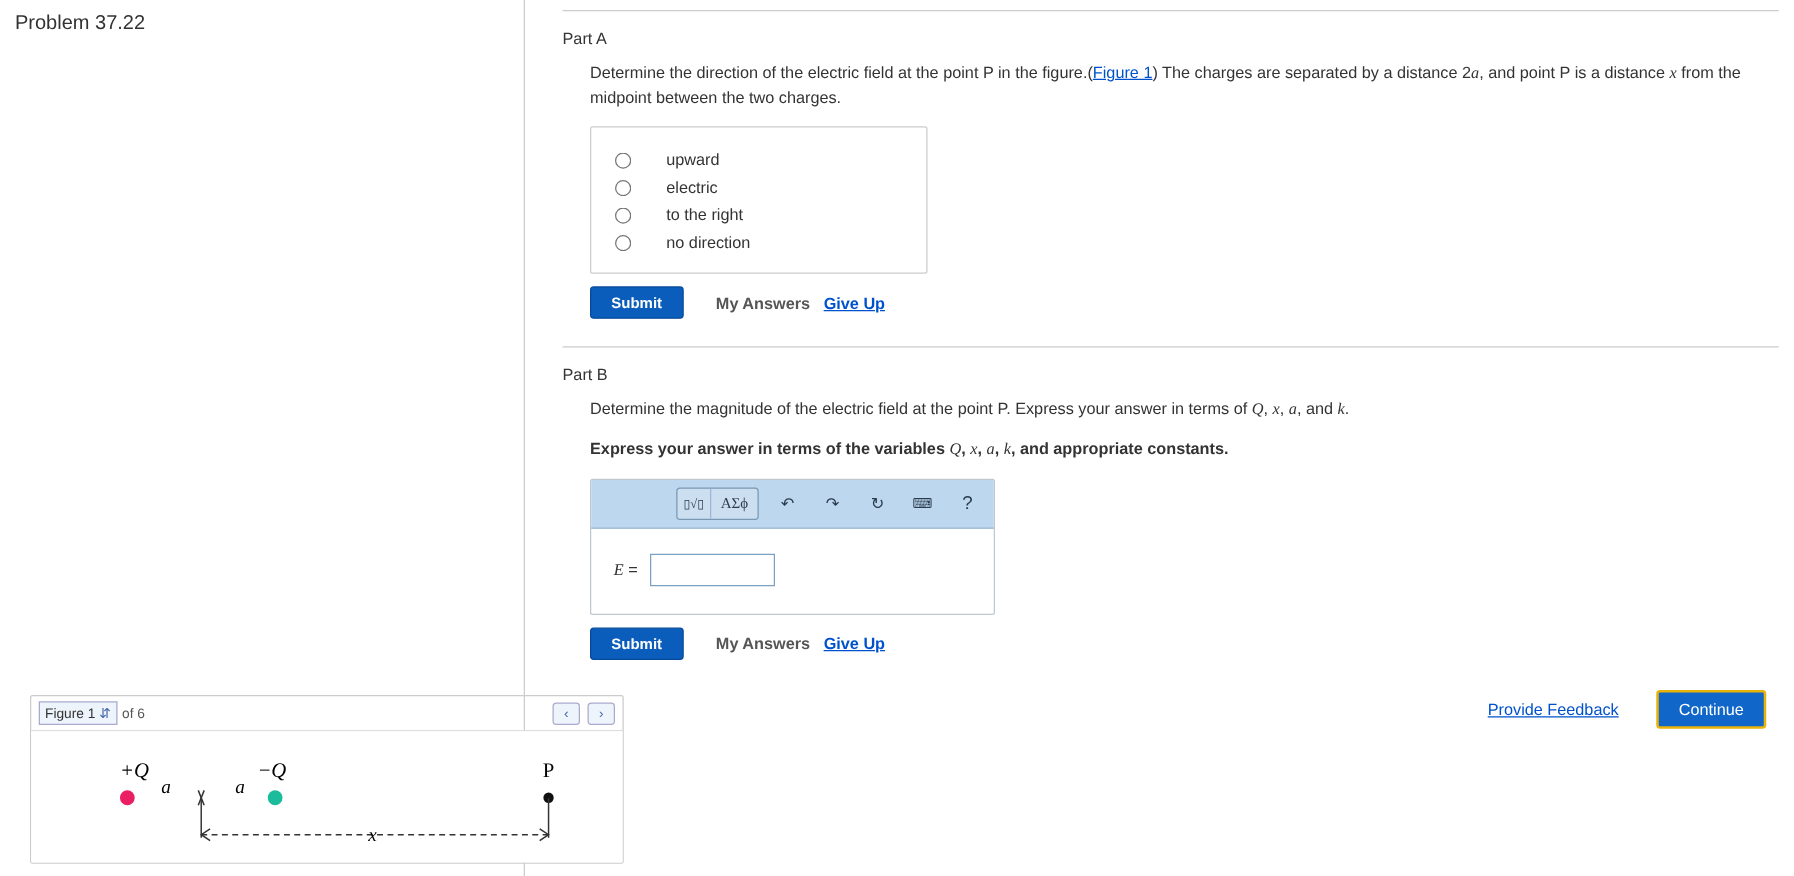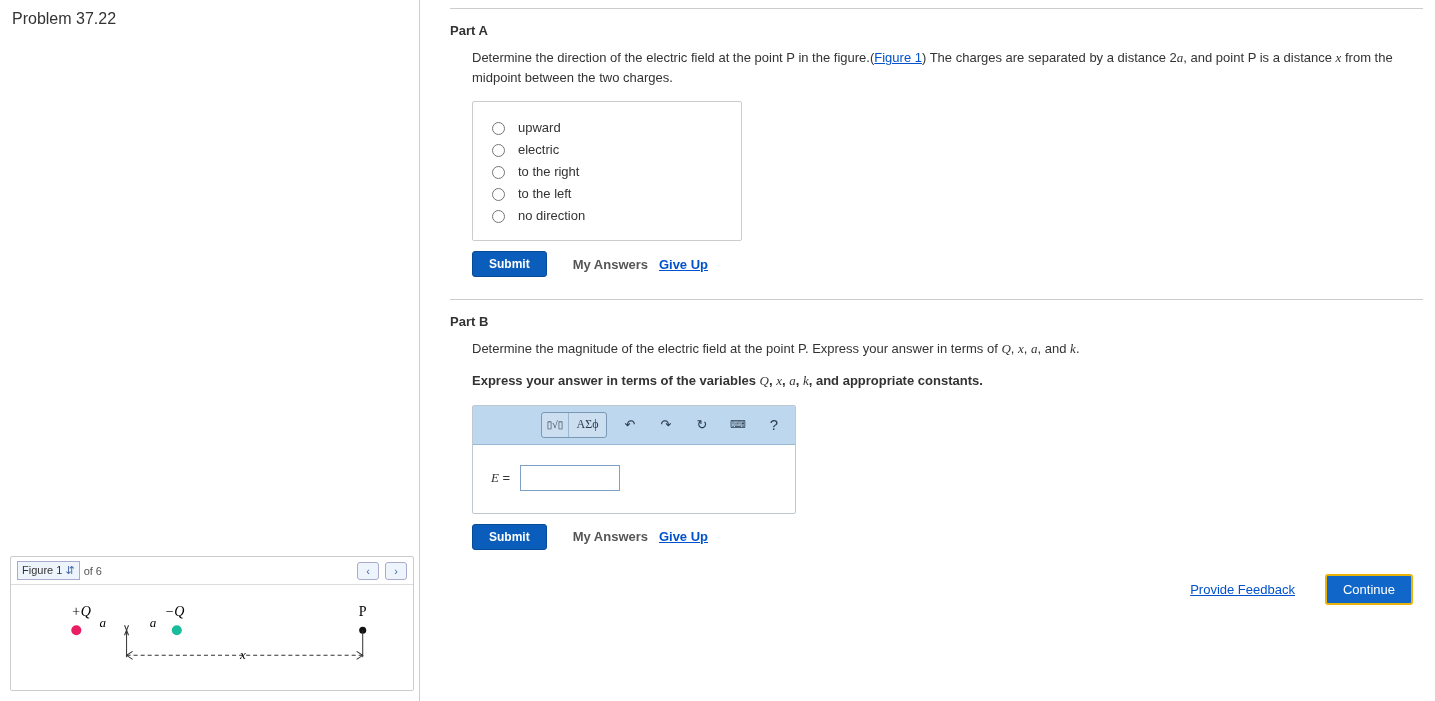--- a/index.html
+++ b/index.html
@@ -4,29 +4,29 @@
 <style>
   * { box-sizing: border-box; }
   body { margin:0; font-family: Arial, Helvetica, sans-serif; font-size:13px; color:#333; background:#fff; }
   .app { display:flex; width:1435px; min-height:701px; }
   .left { width:420px; padding:10px 12px; position:relative; }
   .right { flex:1; padding:0 12px 20px 30px; border-left: none; }
   .problem-title { font-size:16px; color:#333; margin-bottom:20px; }
   .vr { position:absolute; right:0; top:0; bottom:0; width:1px; background:#ccc; }
 
   hr.sect { border:none; border-top:1px solid #ccc; margin:8px 0 12px; }
-  .part-title { font-weight:bold; font-size:13px; margin:14px 0 10px; }
+  .part-title { font-weight:normal; font-size:13px; margin:14px 0 10px; }
   .prompt { margin:0 0 14px 22px; line-height:1.5; max-width:940px; }
   .answer-block { margin-left:22px; }
 
   .figlink { color:#0052cc; text-decoration:underline; cursor:pointer; }
   .mi { font-family:'Times New Roman', serif; font-style:italic; }
 
   .options-box { border:1px solid #ccc; border-radius:2px; padding:14px 18px 14px 14px; display:inline-block; min-width:270px; }
-  .option { display:flex; align-items:center; gap:10px; padding:3px 0; }
+  .option { display:flex; align-items:center; gap:25px; padding:3px 0; }
   .option input[type=radio]{ width:13px; height:13px; }
 
   .actions { margin-top:10px; display:flex; align-items:center; gap:26px; }
   .btn-submit { background:#0a5dbb; color:#fff; border:1px solid #064a99; border-radius:3px; padding:5px 16px; font-size:12px; font-weight:bold; cursor:pointer; }
   .my-answers { font-weight:bold; color:#555;}
   .giveup { color:#0052cc; text-decoration:underline; font-weight:bold; cursor:pointer; }
 
   .sub-instr { font-weight:bold; margin:12px 0 16px 22px; }
 
   .eq-box { border:1px solid #bfc8cf; border-radius:2px; display:inline-block; background:#fff; }
@@ -36,21 +36,21 @@
   .tb-btn + .tb-btn { border-left:1px solid #9ab8d4;text-align:right; }
   .tb-single { width:26px; height:24px; display:flex; align-items:center; justify-content:center; color:#2a3b4c; cursor:pointer;}
   .eq-body { padding:20px 140px 22px 18px; display:flex; align-items:center; gap:10px;}
   .eq-input { width:100px; height:26px; border:1px solid #7da0c4; outline:none; padding:2px 4px;}
 
   .footer-row { display:flex; justify-content:flex-end; align-items:center; gap:30px; margin-top:24px; padding-right:10px;}
   .feedback { color:#0052cc; text-decoration:underline; cursor:pointer; }
   .btn-continue { background:#1167c9; color:#fff; border:2px solid #eab308; border-radius:3px; padding:6px 16px; font-size:13px; cursor:pointer;}
 
   
-  .fig-widget { position:absolute; bottom:10px; left:10px; width:404px; border:1px solid #ccc; border-radius:2px;}
+  .fig-widget { position:absolute; bottom:10px; left:24px; width:475px; border:1px solid #ccc; border-radius:2px;}
   .fig-head { display:flex; align-items:center; justify-content:space-between; padding:4px 6px; border-bottom:1px solid #ddd; }
   .fig-head-left { display:flex; align-items:center; gap:4px;}
   .fig-sel { border:1px solid #aac; background:#eef4fb; font-size:11px; padding:2px 4px;}
   .step { border:1px solid #aac; background:#eef4fb; border-radius:3px; width:22px; height:18px; display:flex;align-items:center;justify-content:center; font-size:11px; color:#46a; cursor:pointer;}
   .fig-head-right { display:flex; gap:6px;}
   .fig-body { height:105px; position:relative; background:#fff;}
   .fig-body svg { position:absolute; inset:0;}
 </style>
 </head>
 <body>
@@ -115,24 +115,20 @@
         <label class="option">
             <input type="radio" name="pa" style="">
             <span>electric</span>
           </label>
         <label class="option">
             <input type="radio" name="pa" style="">
             <span>to the right</span>
           </label>
         <label class="option">
             <input type="radio" name="pa" style="">
-            <span>to the left</span>
-          </label>
-        <label class="option">
-            <input type="radio" name="pa" style="">
             <span>no direction</span>
           </label>
       </div>
       <div class="actions">
         <button class="btn-submit">Submit</button>
         <span>
           <span class="my-answers">My Answers</span>&nbsp;&nbsp;
           <span class="giveup">Give Up</span>
         </span>
       </div>

